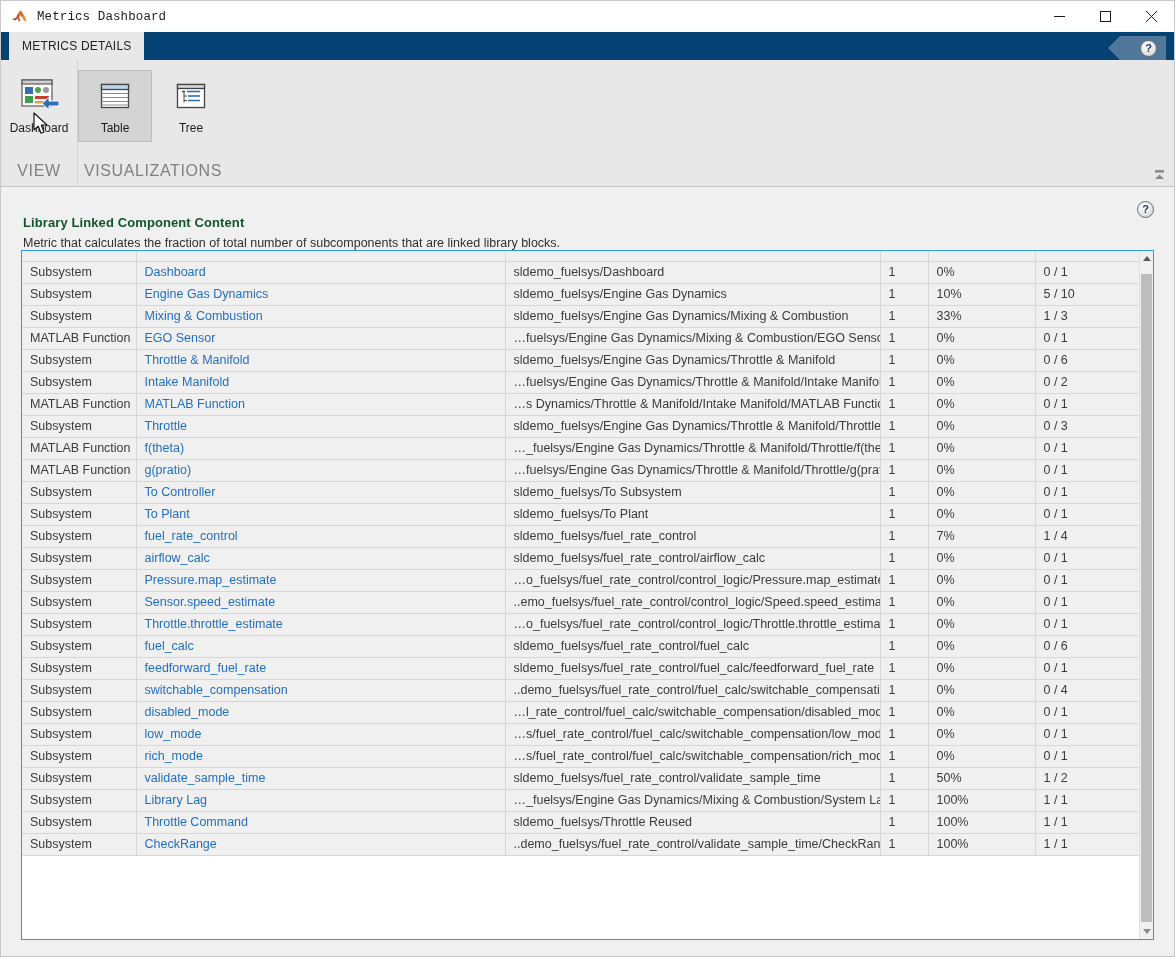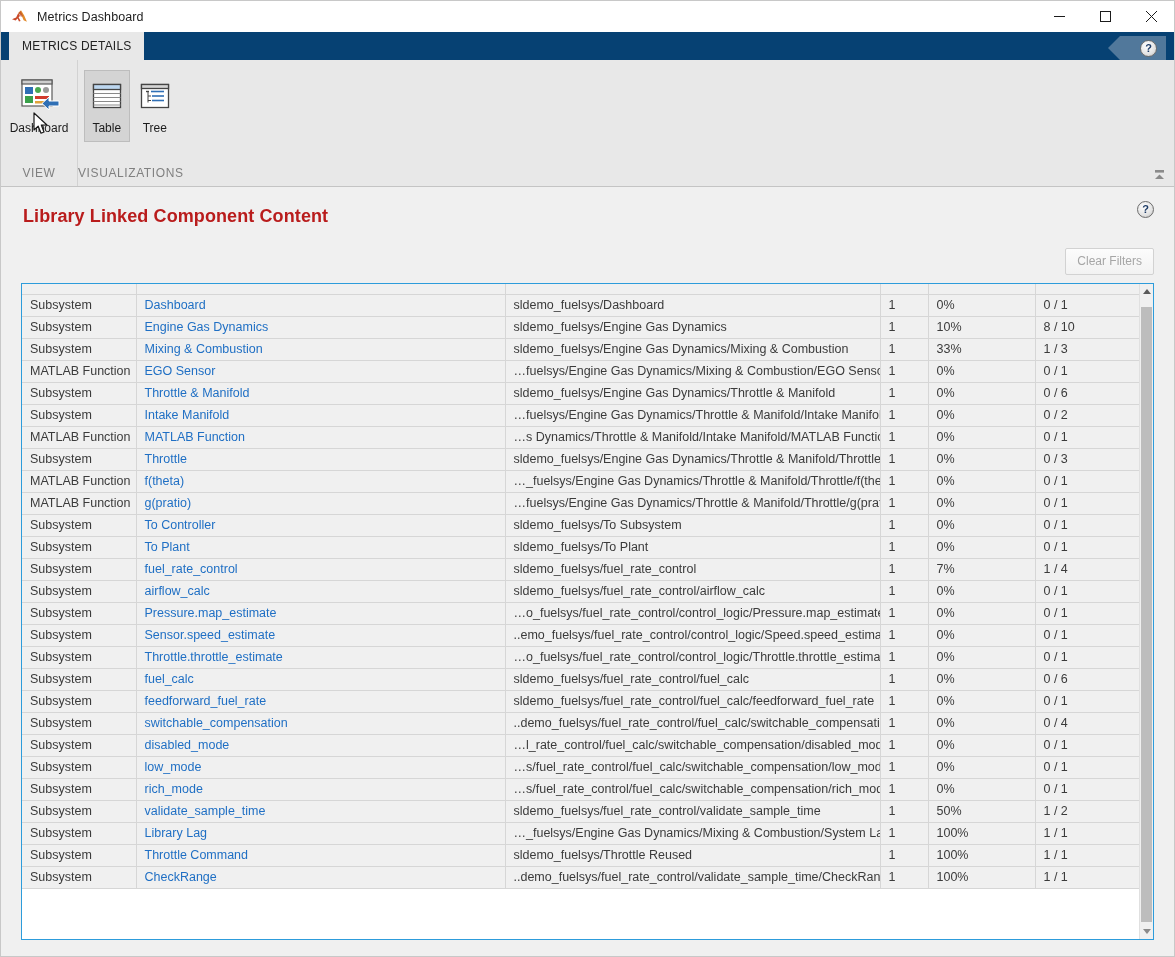--- a/index.html
+++ b/index.html
@@ -23,21 +23,21 @@
   
   .titlebar {
     height: 31px; flex: 0 0 31px;
     background: #ffffff;
     display: flex; align-items: center;
     position: relative;
   }
   .title-left { display: flex; align-items: center; padding-left: 10px; gap: 9px; }
   .app-logo { width: 17px; height: 16px; position: relative; }
   .title-text {
-    font-size: 12.5px; color: #1c1c1c; letter-spacing: .1px;
+    font-size: 12.5px; color: #1c1c1c; letter-spacing: .1px; font-family: Liberation Mono, monospace;
   }
   .win-buttons { position: absolute; right: 0; top: 0; height: 31px; display: flex; }
   .win-btn {
     width: 46px; height: 31px;
     display: flex; align-items: center; justify-content: center;
     cursor: default;
   }
   .win-btn svg { display: block; }
 
   
@@ -88,25 +88,25 @@
     display: flex; flex-direction: column;
     align-items: center;
     height: 100%;
     position: relative;
   }
   .ribbon-group + .ribbon-group { border-left: 1px solid #d2d2d2; }
   .ribbon-group .items {
     flex: 1; display: flex; align-items: flex-start; padding-top: 10px; gap: 2px;
   }
   .ribbon-group .grouplabel {
-    font-size: 12px; color: #808080; letter-spacing: .6px;
+    font-size: 16px; color: #808080; letter-spacing: .6px;
     padding-bottom: 6px; text-transform: uppercase; margin-top: 20px;
   }
   .ribbon-btn {
-    width: 46px;
+    width: 74px;
     display: flex; flex-direction: column; align-items: center;
     padding: 4px 2px 6px;
     cursor: default;
     border: 1px solid transparent;
   }
   .ribbon-btn.sel { background: #d4d4d4; border: 1px solid #bdbdbd; }
   .ribbon-btn .glyph { height: 42px; display: flex; align-items: center; justify-content: center; }
   .ribbon-btn .lbl { font-size: 12px; color: #1c1c1c; margin-top: 4px; white-space: nowrap; }
   .ribbon-btn.wide { width: 76px; }
 
@@ -120,22 +120,22 @@
   
   .content {
     flex: 1;
     background: #f0f0f0;
     position: relative;
     padding: 0 20px;
     display: flex; flex-direction: column;
   }
   .metric-head { padding-top: 16px; }
   .metric-title {
-    font-size: 18px; font-weight: bold; color: #b91c1c;
-    margin: 3px 0 6px 2px; letter-spacing: .1px;
+    font-size: 13px; font-weight: bold; color: #14532d;
+    margin: 12px 0 6px 2px; letter-spacing: .1px;
   }
   .metric-desc {
     font-size: 12.5px; color: #2f2f2f; margin: 0 0 0 2px;
   }
   .panel-help {
     position: absolute; right: 20px; top: 14px;
   }
   .filterbar {
     height: 50px;
     display: flex; align-items: flex-end; justify-content: flex-end;
@@ -353,25 +353,23 @@
   <div class="content">
 
     <div class="panel-help">
       <span class="qmark-circle">
         <span>?</span>
       </span>
     </div>
 
     <div class="metric-head">
       <div class="metric-title">Library Linked Component Content</div>
-    </div>
-
-    <div class="filterbar">
-      <button class="clear-filters" disabled="">Clear Filters</button>
-    </div>
+      <div class="metric-desc">Metric that calculates the fraction of total number of subcomponents that are linked library blocks.</div>
+    </div>
+
 
     <div class="table-wrap">
 
 
       <div class="grid-body-holder">
         <div class="grid-scrollarea">
           <table class="grid">
             <colgroup>
               <col style="width:114px">
                 <col style="width:369px">
@@ -396,21 +394,21 @@
                   <td>1</td>
                   <td>0%</td>
                   <td>0 / 1</td>
                 </tr>
                 <tr>
                   <td>Subsystem</td>
                   <td class="link">Engine Gas Dynamics</td>
                   <td>sldemo_fuelsys/Engine Gas Dynamics</td>
                   <td>1</td>
                   <td>10%</td>
-                  <td>8 / 10</td>
+                  <td>5 / 10</td>
                 </tr>
                 <tr>
                   <td>Subsystem</td>
                   <td class="link">Mixing &amp; Combustion</td>
                   <td>sldemo_fuelsys/Engine Gas Dynamics/Mixing &amp; Combustion</td>
                   <td>1</td>
                   <td>33%</td>
                   <td>1 / 3</td>
                 </tr>
                 <tr>

